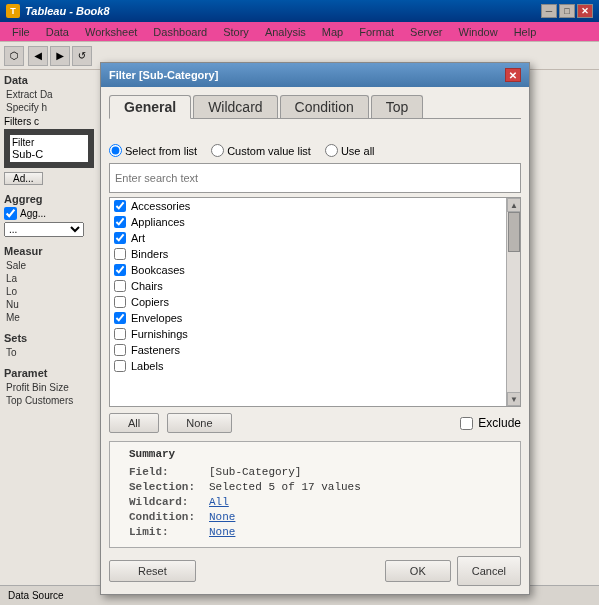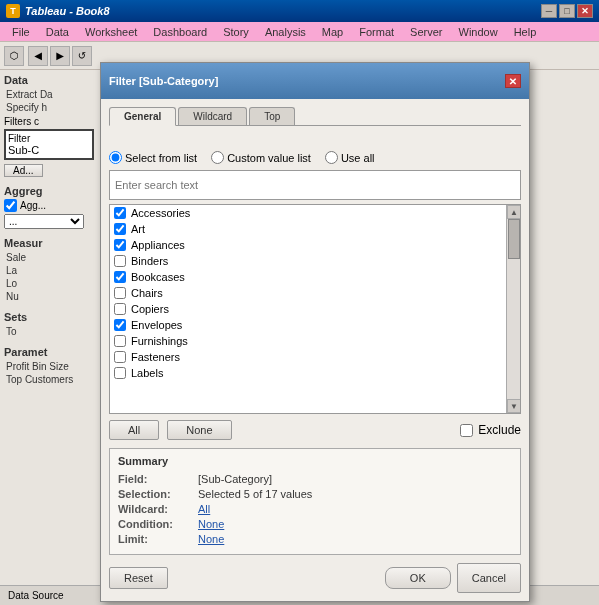--- a/index.html
+++ b/index.html
@@ -58,21 +58,21 @@
       position: absolute;
       top: 22px; left: 0;
       width: 599px;
       height: 583px;
       background: #e8e4de;
     }
 
     
     .menu-bar {
       height: 20px;
-      background: #f9a8d4;
+      background: #ec4899;
       display: flex;
       align-items: center;
       padding: 0 4px;
       border-bottom: 1px solid #c0b8b0;
     }
     .menu-item {
       padding: 0 8px;
       font-size: 11px;
       color: #333;
       cursor: pointer;
@@ -107,21 +107,21 @@
       top: 40px;
       left: 100px;
       width: 430px;
       background: #f0ede8;
       border: 1px solid #888;
       box-shadow: 3px 3px 8px rgba(0,0,0,0.4);
       z-index: 100;
     }
 
     .dialog-title-bar {
-      height: 36px;
+      height: 24px;
       background: linear-gradient(to bottom, #6699cc, #4477aa);
       display: flex;
       align-items: center;
       padding: 0 8px;
       color: white;
       font-size: 11px;
       font-weight: bold;
     }
     .dialog-title-text { flex: 1; }
     .dialog-close-btn {
@@ -138,21 +138,21 @@
 
     
     .tabs {
       display: flex;
       gap: 0;
       margin-bottom: 8px;
       border-bottom: 1px solid #999;
     }
     .tab {
       padding: 3px 14px;
-      font-size: 10px;
+      font-size: 14px;
       background: #d8d4ce;
       border: 1px solid #999;
       border-bottom: none;
       cursor: pointer;
       color: #333;
       margin-right: 2px;
       border-radius: 3px 3px 0 0;
     }
     .tab.active {
       background: #f0ede8;
@@ -264,23 +264,24 @@
     .exclude-row {
       display: flex;
       align-items: center;
       gap: 5px;
       margin-left: auto;
     }
 
     
     .summary-section {
       border: 1px solid #aaa;
-      padding: 6px 8px;
+      padding: 6px 19px;
       margin-top: 8px;
       background: #f8f6f2;
+      font-family: Liberation Mono, monospace;
     }
     .summary-title {
       font-size: 11px;
       font-weight: bold;
       margin-bottom: 6px;
       color: #333;
     }
     .summary-row {
       display: flex;
       font-size: 11px;
@@ -301,34 +302,34 @@
       align-items: center;
       margin-top: 8px;
       gap: 6px;
     }
     .btn-ok {
       padding: 4px 24px;
       font-size: 11px;
       background: linear-gradient(to bottom, #f5f3f0, #ddd9d4);
       border: 1px solid #999;
       cursor: pointer;
-      border-radius: 8px;
+      border-radius: 2px;
       color: #333;
     }
     .btn-cancel {
       padding: 8px 14px;
       font-size: 11px;
       background: linear-gradient(to bottom, #f5f3f0, #ddd9d4);
       border: 1px solid #999;
       cursor: pointer;
       border-radius: 2px;
       color: #333;
     }
     .btn-reset {
-      padding: 4px 14px;
+      padding: 4px 28px;
       font-size: 11px;
       background: linear-gradient(to bottom, #f5f3f0, #ddd9d4);
       border: 1px solid #999;
       cursor: pointer;
       border-radius: 2px;
       color: #333;
       margin-right: auto;
     }
 
     
@@ -397,21 +398,21 @@
       <div style="width:20px;height:20px;background:#d0ccc8;border:1px solid #aaa;display:flex;align-items:center;justify-content:center;font-size:10px;">▶</div>
       <div style="width:20px;height:20px;background:#d0ccc8;border:1px solid #aaa;display:flex;align-items:center;justify-content:center;font-size:10px;">↺</div>
     </div>
 
     <div class="left-panel">
       <div class="panel-section">
         <div class="panel-section-title">Data</div>
         <div class="panel-item">Extract Da</div>
         <div class="panel-item">Specify h</div>
         <div style="font-size:10px;margin:2px 0;">Filters c</div>
-        <div style="background:white;border:2px solid #404040;padding:2px;width:90px;font-size:10px;min-height:30px;margin-bottom:4px;">
+        <div style="background:white;border:6px solid #404040;padding:2px;width:90px;font-size:10px;min-height:30px;margin-bottom:4px;">
           <div style="font-size:10px;">Filter</div>
           <div style="font-size:11px;">Sub-C</div>
         </div>
         <button class="add-btn">Ad...</button>
       </div>
 
       <div class="panel-section">
         <div class="panel-section-title">Aggreg</div>
         <div class="checkbox-row">
           <input type="checkbox" checked="" style="">
@@ -421,20 +422,21 @@
           <option>...</option>
         </select>
       </div>
 
       <div class="panel-section">
         <div class="panel-section-title">Measur</div>
         <div class="panel-item">Sale</div>
         <div class="panel-item">La</div>
         <div class="panel-item">Lo</div>
         <div class="panel-item">Nu</div>
+        <div class="panel-item">Me</div>
       </div>
 
       <div class="panel-section">
         <div class="panel-section-title">Sets</div>
         <div class="panel-item">To</div>
       </div>
 
       <div class="panel-section">
         <div class="panel-section-title">Paramet</div>
         <div class="panel-item">Profit Bin Size</div>
@@ -448,20 +450,21 @@
         <span class="dialog-title-text">Filter [Sub-Category]</span>
         <div class="dialog-close-btn">✕</div>
       </div>
 
       <div class="dialog-content">
 
         
         <div class="tabs">
           <div class="tab active">General</div>
           <div class="tab">Wildcard</div>
+          <div class="tab">Condition</div>
           <div class="tab">Top</div>
         </div>
 
         
         <div class="radio-row">
           <label class="radio-option">
             <input type="radio" name="filterMode" checked="" style="">
             <span>Select from list</span>
           </label>
           <label class="radio-option">
@@ -482,27 +485,27 @@
           <div class="list-inner" id="filter-list">
           <div class="list-item">
                 <label>
                   <input type="checkbox" checked="" style="">
                   <span>Accessories</span>
                 </label>
               </div>
               <div class="list-item">
                 <label>
                   <input type="checkbox" checked="" style="">
+                  <span>Appliances</span>
+                </label>
+              </div>
+              <div class="list-item">
+                <label>
+                  <input type="checkbox" checked="" style="">
                   <span>Art</span>
-                </label>
-              </div>
-              <div class="list-item">
-                <label>
-                  <input type="checkbox" checked="" style="">
-                  <span>Appliances</span>
                 </label>
               </div>
               <div class="list-item">
                 <label>
                   <input type="checkbox" style="">
                   <span>Binders</span>
                 </label>
               </div>
               <div class="list-item">
                 <label>

